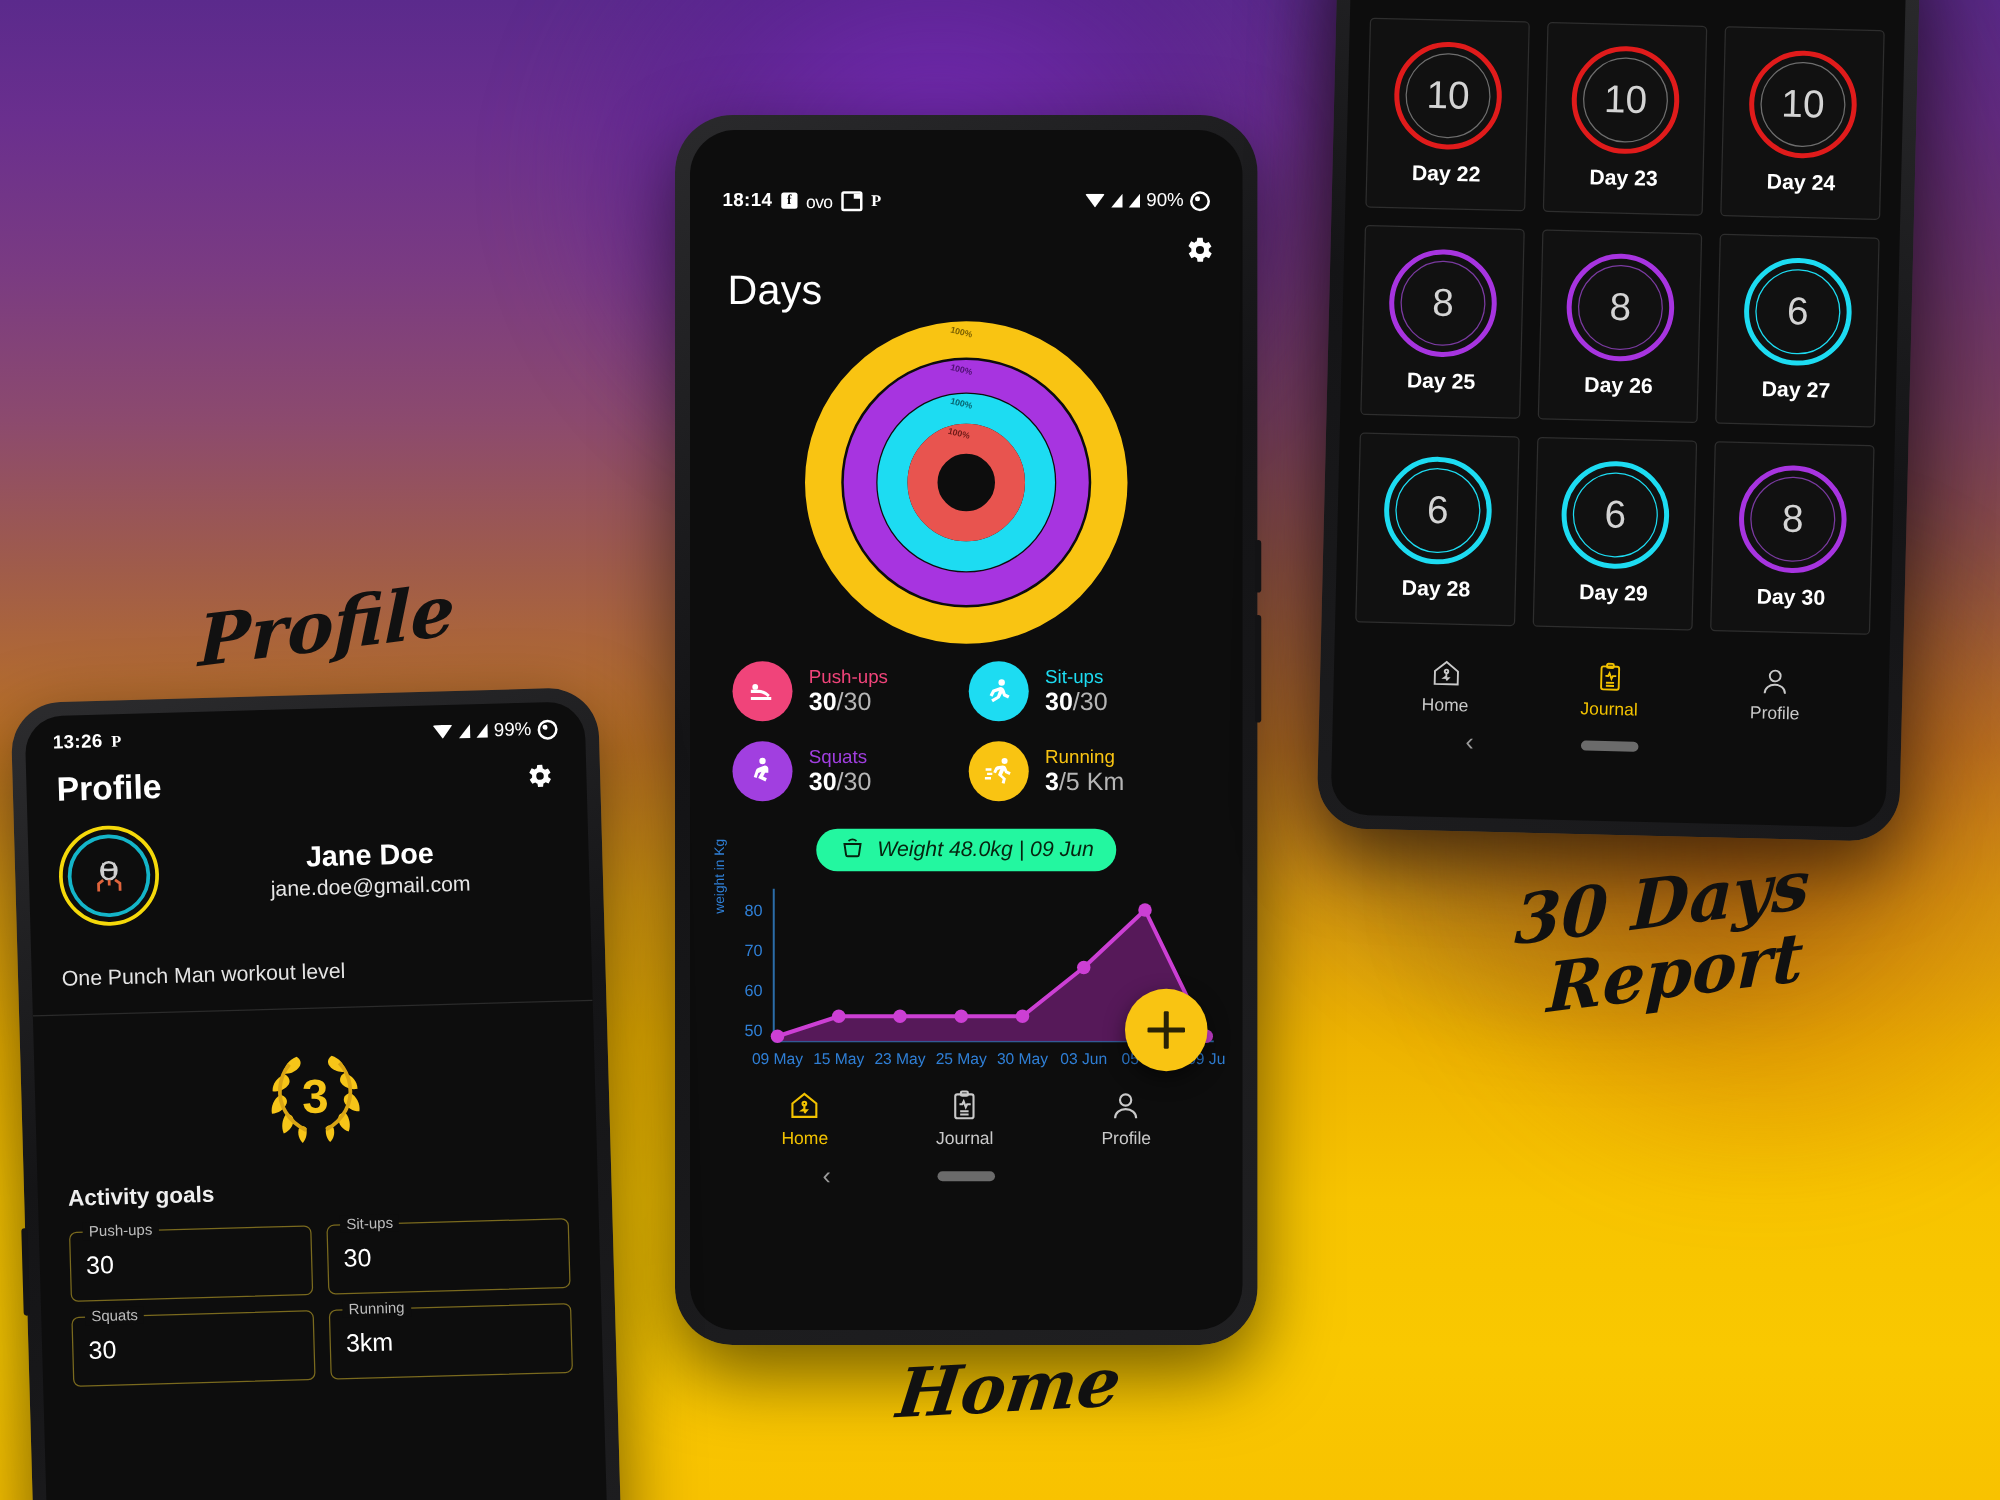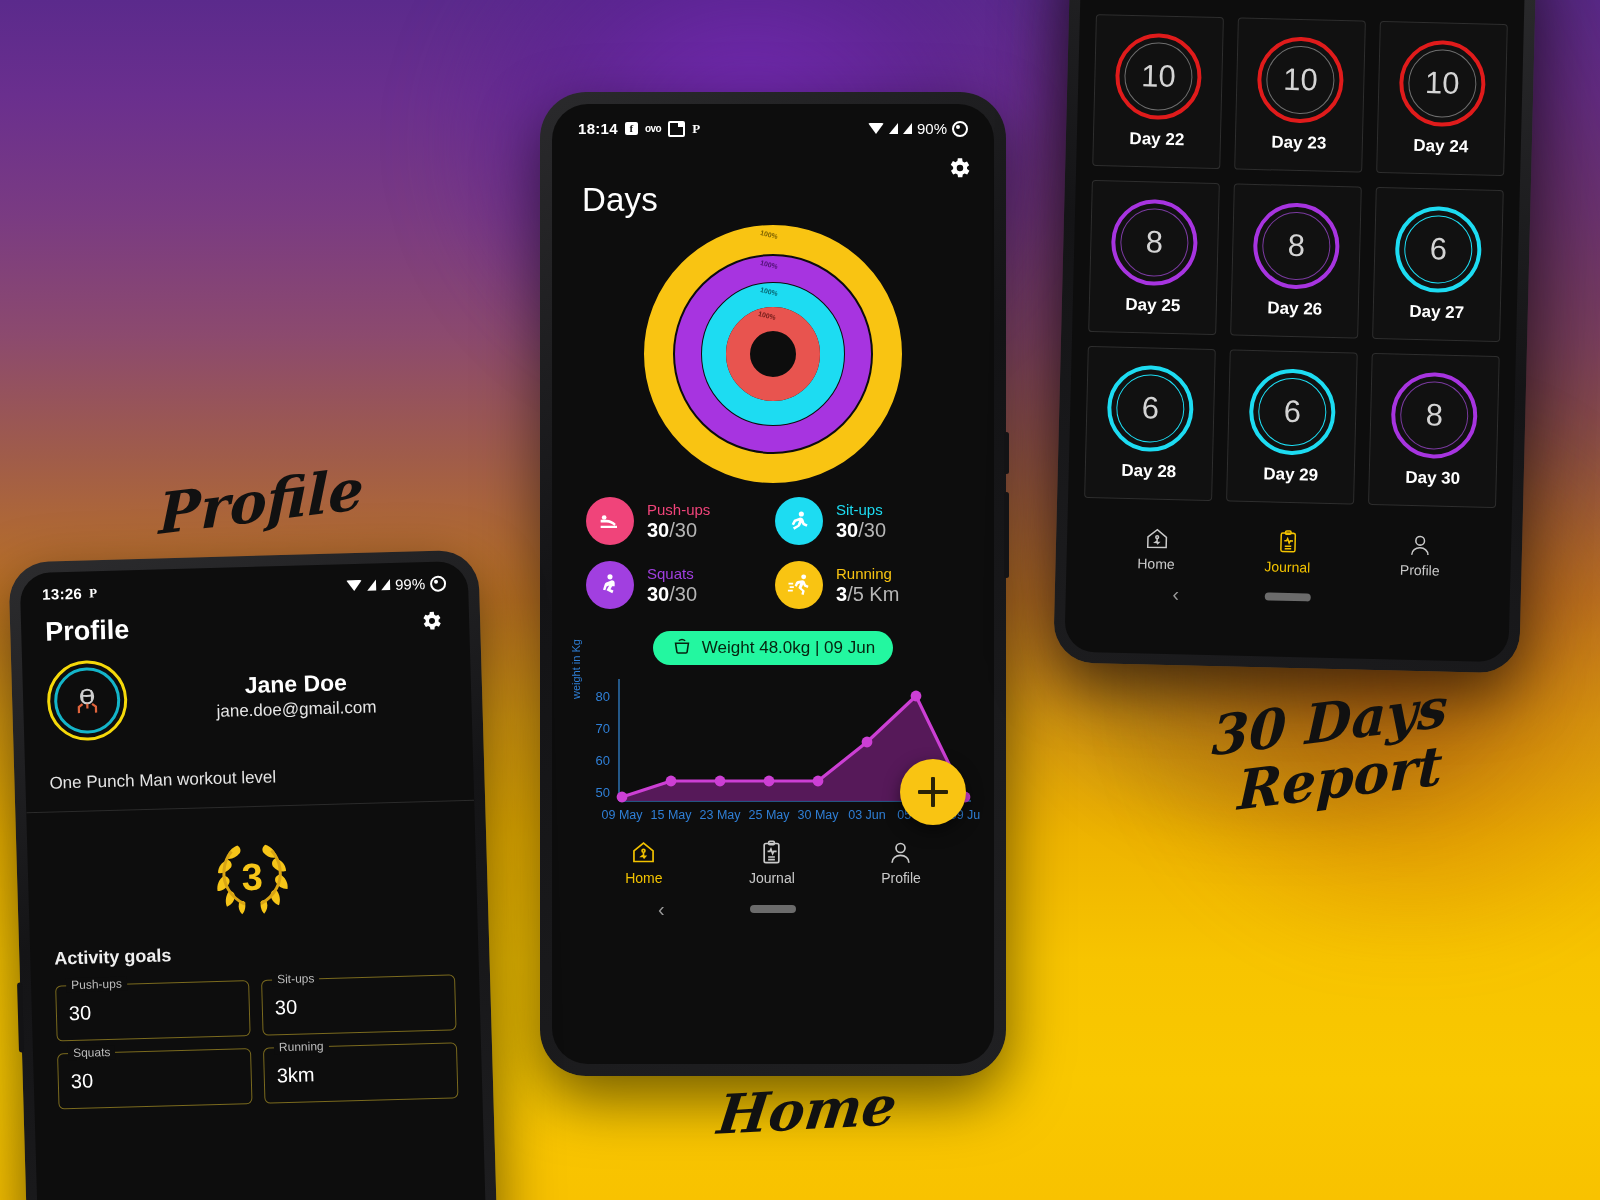--- a/index.html
+++ b/index.html
@@ -40,21 +40,21 @@
   .phone{position:absolute;background:#1c1c1e;box-shadow:0 22px 60px rgba(0,0,0,0.55);}
   .screen{position:absolute;background:#0d0d0d;overflow:hidden;}
 
   
   .statusbar{display:flex;align-items:center;justify-content:space-between;color:#fff;}
   .sb-left{display:flex;align-items:center;gap:7px;}
   .sb-right{display:flex;align-items:center;gap:5px;}
   .sb-time{font-weight:600;letter-spacing:0.3px;}
   .ic{display:inline-block;}
   .ic-fb{width:13px;height:13px;background:#fff;color:#0d0d0d;border-radius:2px;font-size:11px;font-weight:bold;text-align:center;line-height:13px;font-family:"Liberation Serif",serif;}
-  .ic-ovo{font-size:10px;font-weight:bold;letter-spacing:-0.5px;}
+  .ic-ovo{font-size:14px;font-weight:normal;letter-spacing:-0.5px;}
   .ic-box{width:13px;height:12px;border:2px solid #fff;border-radius:2px;position:relative;}
   .ic-box:after{content:"";position:absolute;right:0;top:0;width:5px;height:4px;background:#fff;}
   .ic-p{font-size:13px;font-weight:bold;font-family:"Liberation Serif",serif;}
   .wifi{width:0;height:0;border-left:8px solid transparent;border-right:8px solid transparent;border-top:11px solid #fff;border-radius:2px;}
   .sig{width:0;height:0;border-left:9px solid transparent;border-bottom:11px solid #fff;}
   .batt-pct{font-weight:500;}
   .rec-dot{width:12px;height:12px;border-radius:50%;border:2px solid #fff;position:relative;}
   .rec-dot:after{content:"";position:absolute;left:2px;top:2px;width:4px;height:4px;border-radius:50%;background:#fff;}
 
   
@@ -83,21 +83,21 @@
 
   .stats{display:grid;grid-template-columns:1fr 1fr;gap:16px 4px;padding:14px 34px 0 34px;}
   .stat{display:flex;align-items:center;gap:13px;}
   .stat-ic{width:48px;height:48px;border-radius:50%;display:flex;align-items:center;justify-content:center;flex:none;}
   .stat-ic svg{width:28px;height:28px;}
   .stat-name{font-size:15px;margin-bottom:1px;}
   .stat-val{font-size:20px;color:#fff;font-weight:700;}
   .stat-val .goal{color:#b5b5b5;font-weight:400;}
 
   .weight-pill-row{display:flex;justify-content:center;margin-top:22px;}
-  .weight-pill{background:#23f7a0;color:#06240f;border-radius:20px;height:34px;display:flex;align-items:center;gap:9px;padding:0 18px;font-size:17px;}
+  .weight-pill{background:#23f7a0;color:#06240f;border-radius:20px;height:34px;display:flex;align-items:center;gap:9px;padding:0 18px;font-size:17px;font-style:italic;}
 
   .chart{position:relative;margin:8px 14px 0 14px;height:150px;}
   .ylabel{position:absolute;left:4px;top:26px;color:#2f7fd6;font-size:11px;transform:rotate(-90deg);transform-origin:left top;white-space:nowrap;}
   .fab{position:absolute;right:14px;bottom:-2px;width:66px;height:66px;border-radius:50%;background:#f9c412;display:flex;align-items:center;justify-content:center;box-shadow:0 6px 16px rgba(0,0,0,.5);}
   .fab:before{content:"";position:absolute;width:30px;height:4px;background:#2a2206;border-radius:1px;}
   .fab:after{content:"";position:absolute;width:4px;height:30px;background:#2a2206;border-radius:1px;}
 
   
   #phone-profile{left:18px;top:556px;width:470px;height:700px;border-radius:40px;padding:11px;box-sizing:border-box;
     background:linear-gradient(160deg,#2c2c2e,#141416 45%,#1e1e20);transform:rotate(-1.6deg);}
@@ -142,21 +142,21 @@
 
 <div class="bg-glow-purple"></div>
 <div class="bg-glow-dark"></div>
 <div class="bg-glow-orange"></div>
 
 <div class="phone" id="phone-home">
   <div class="side-btn" style="top:340px;height:42px;"></div>
   <div class="side-btn" style="top:400px;height:86px;"></div>
   <div class="screen">
 
-    <div class="statusbar" style="padding:16px 26px 0 26px;font-size:15px;">
+    <div class="statusbar" style="padding:16px 26px 0 26px;font-size:15px;margin-top:32px;">
       <div class="sb-left">
         <span class="sb-time">18:14</span>
         <span class="ic ic-fb">f</span>
         <span class="ic ic-ovo">ovo</span>
         <span class="ic ic-box"></span>
         <span class="ic ic-p">P</span>
       </div>
       <div class="sb-right">
         <span class="wifi"></span>
         <span class="sig"></span>

